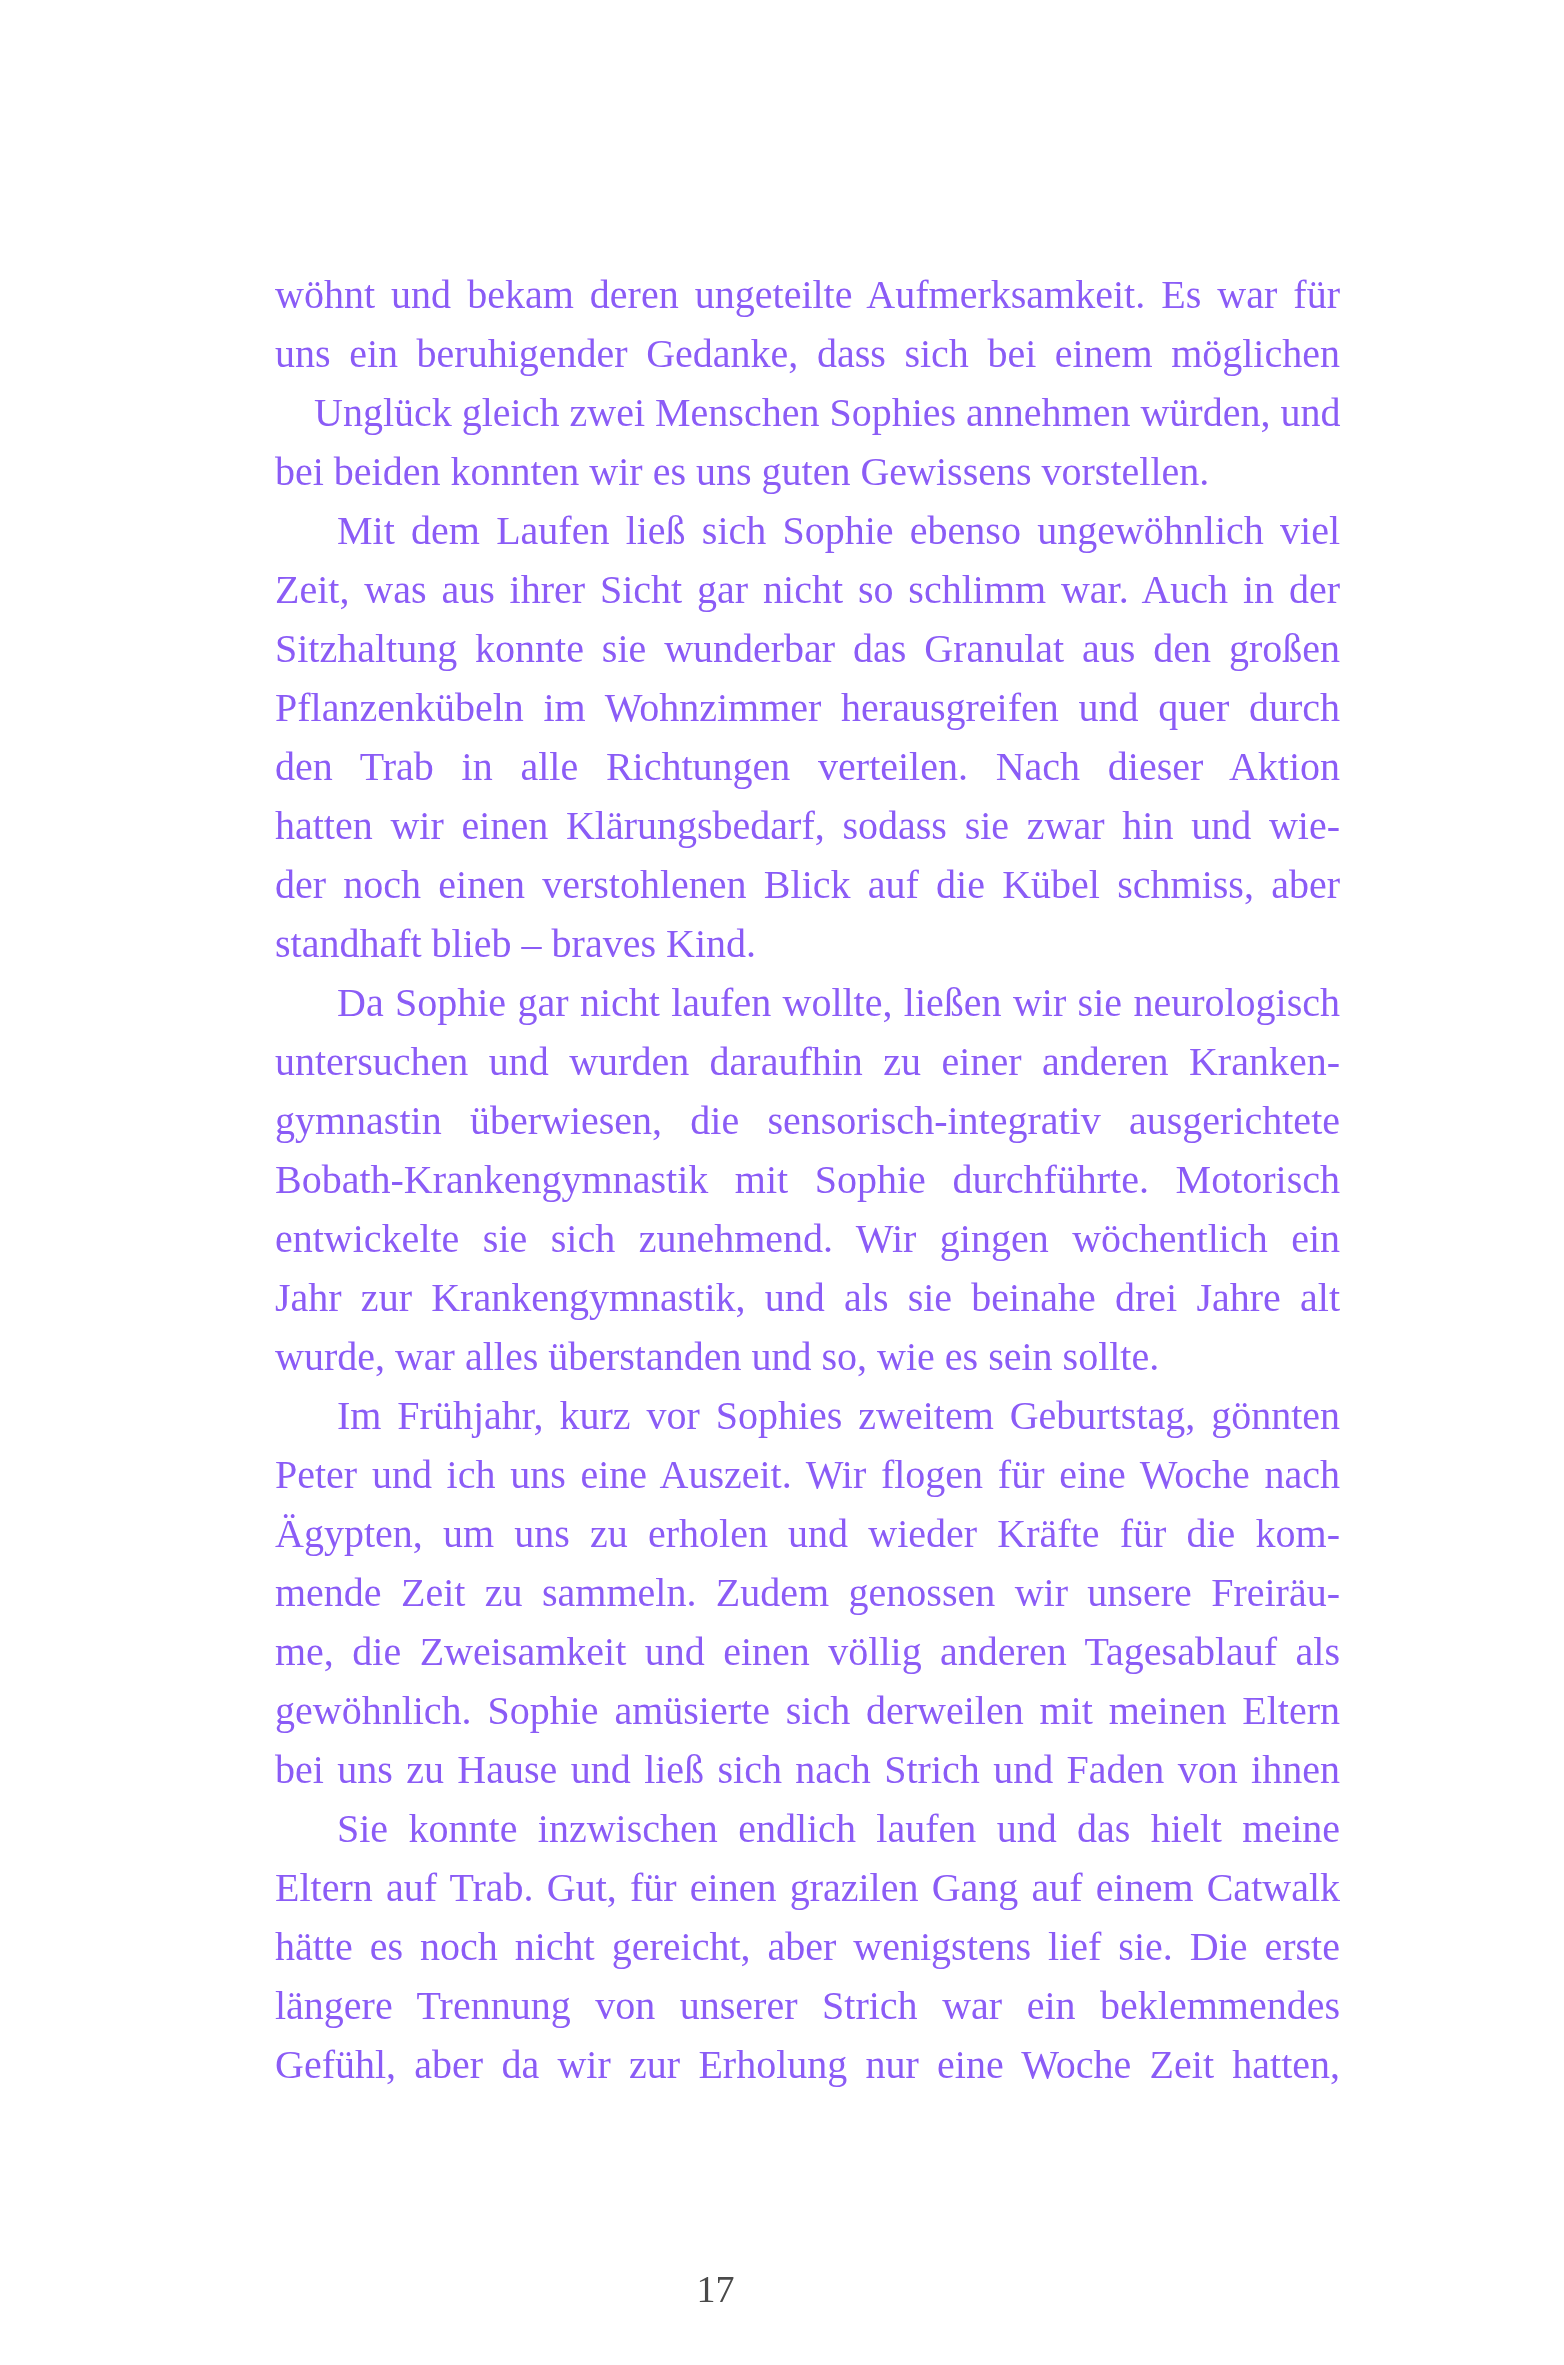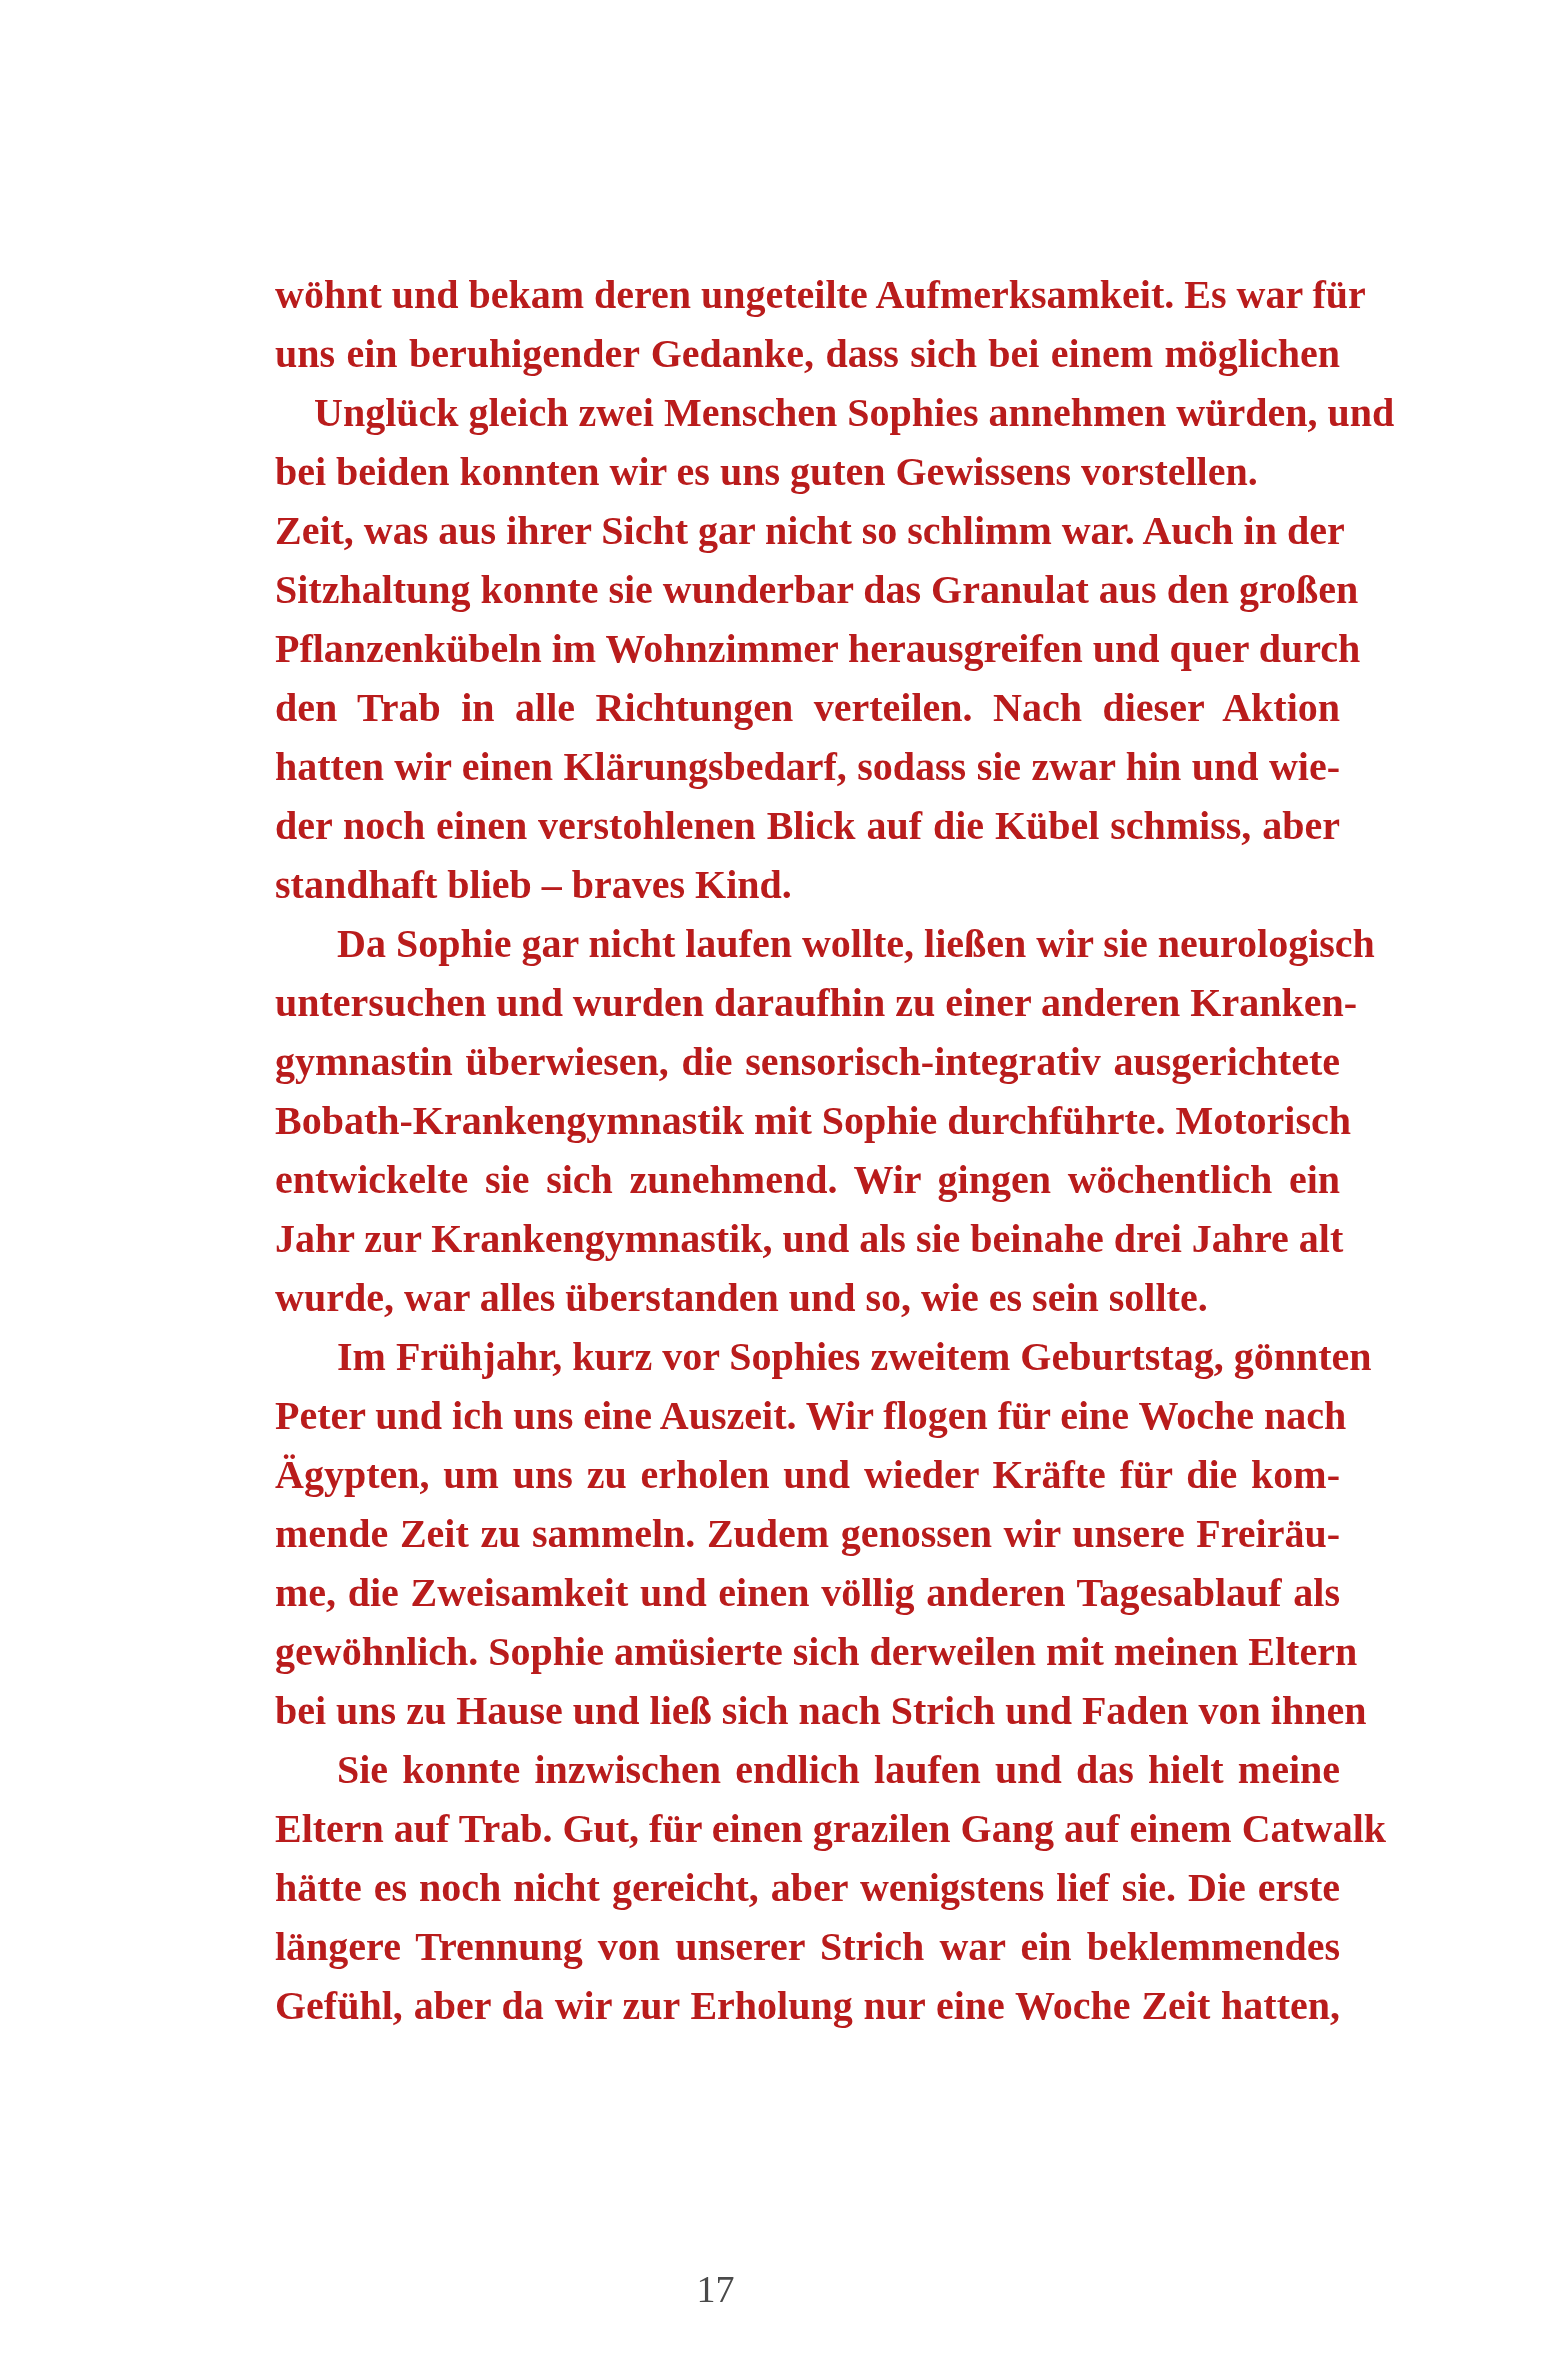--- a/index.html
+++ b/index.html
@@ -54,30 +54,31 @@
     font-family: "Liberation Serif", "DejaVu Serif", serif;
     font-size: 38px;
     line-height: 47px;
     color: #4a4a4a;
   }
 </style>
 </head>
 <body>
 
 <div class="page">
-  <div class="text-block" style="color: #b91c1c; font-weight: bold;">
+  <div class="text-block" style="color: #8b5cf6;">
 
     <div>
       <span class="line" style="white-space: nowrap;">wöhnt und bekam deren ungeteilte Aufmerksamkeit. Es war für</span>
       <span class="line" style="white-space: nowrap;">uns ein beruhigender Gedanke, dass sich bei einem möglichen</span>
       <span class="line" style="white-space: nowrap; margin-left: 39px;">Unglück gleich zwei Menschen Sophies annehmen würden, und</span>
       <span class="line last" style="white-space: normal;">bei beiden konnten wir es uns guten Gewissens vorstellen.</span>
     </div>
 
     <div>
+      <span class="line indent" style="white-space: nowrap;">Mit dem Laufen ließ sich Sophie ebenso ungewöhnlich viel</span>
       <span class="line" style="white-space: nowrap;">Zeit, was aus ihrer Sicht gar nicht so schlimm war. Auch in der</span>
       <span class="line" style="white-space: nowrap;">Sitzhaltung konnte sie wunderbar das Granulat aus den großen</span>
       <span class="line" style="white-space: nowrap;">Pflanzenkübeln im Wohnzimmer herausgreifen und quer durch</span>
       <span class="line" style="white-space: nowrap;">den Trab in alle Richtungen verteilen. Nach dieser Aktion</span>
       <span class="line" style="white-space: nowrap;">hatten wir einen Klärungsbedarf, sodass sie zwar hin und wie-</span>
       <span class="line" style="white-space: nowrap;">der noch einen verstohlenen Blick auf die Kübel schmiss, aber</span>
       <span class="line last" style="white-space: normal;">standhaft blieb – braves Kind.</span>
     </div>
 
     <div>

